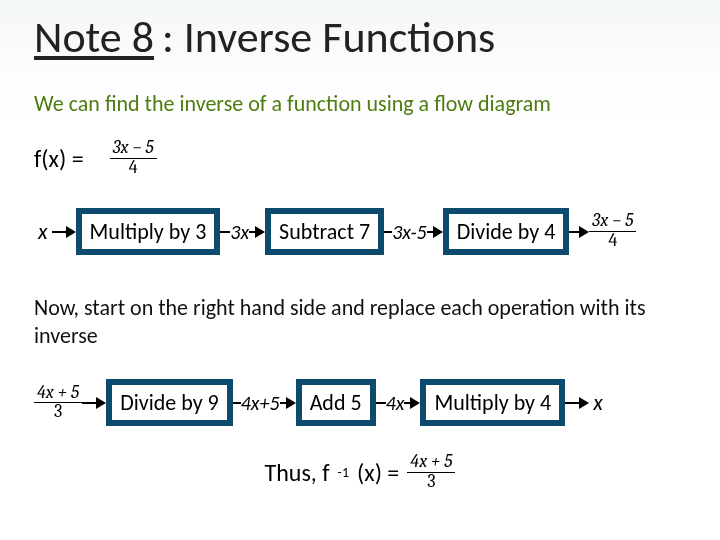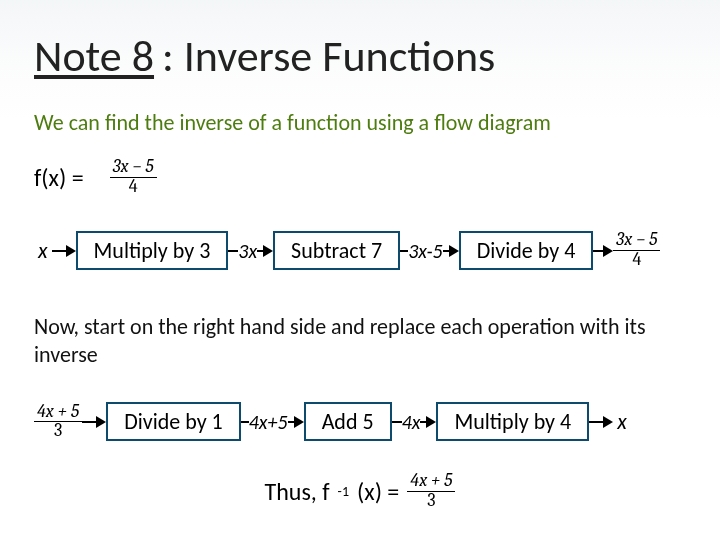--- a/index.html
+++ b/index.html
@@ -21,21 +21,21 @@
   .content { position: relative; z-index: 1; padding: 0 34px 0 34px; }
 
   .title-row {
     padding-top: 10px;
     font-size: 44px;
     color: #222;
     display: flex;
     align-items: baseline;
     gap: 8px;
   }
-  .title-underline { text-decoration: underline; text-underline-offset: 4px; margin-top: 19px; }
+  .title-underline { text-decoration: underline; text-underline-offset: 4px; }
   .intro { font-size: 22px; color: #4d7c0f; margin-top: 26px; }
   .fxrow { display: flex; align-items: center; gap: 26px; font-size: 24px; margin-top: 22px; }
   .frac {
     display: inline-flex;
     flex-direction: column;
     align-items: center;
     font-size: 18px;
     line-height: 1.05;
     font-family: Cambria, Georgia, serif;
   }
@@ -45,22 +45,22 @@
   .flow {
     margin-top: 30px;
     display: flex;
     align-items: center;
     position: relative;
     height: 48px;
   }
   .flow2 { margin-top: 28px; }
   .var { font-style: italic; font-size: 22px; padding: 0 4px; white-space: nowrap; }
   .opbox {
-    border: 2px solid #0c4a6e;
-    padding: 4px 16px;
+    border: 6px solid #0c4a6e;
+    padding: 4px 8px;
     font-size: 22px;
     background: #fff;
     white-space: nowrap;
   }
   .line { flex: 0 0 auto; height: 2px; background: #000; }
   .arrow-right {
     width: 0; height: 0;
     border-top: 6px solid transparent;
     border-bottom: 6px solid transparent;
     border-left: 10px solid #000;
@@ -140,21 +140,21 @@
 
   <div class="flow flow2">
     <span class="frac">
       <span class="num">4x + 5</span>
       <span class="den">3</span>
     </span>
     <div class="seg">
         <div class="line" style="width:14px"></div>
         <div class="arrow-right"></div>
       </div>
-    <div class="opbox">Divide by 1</div>
+    <div class="opbox">Divide by 9</div>
     <div class="seg">
         <div class="line" style="width:8px"></div>
       </div>
     <span class="lbl-above">4x+5</span>
     <div class="seg">
         <div class="line" style="width:6px"></div>
         <div class="arrow-right"></div>
       </div>
     <div class="opbox">Add 5</div>
     <div class="seg">

